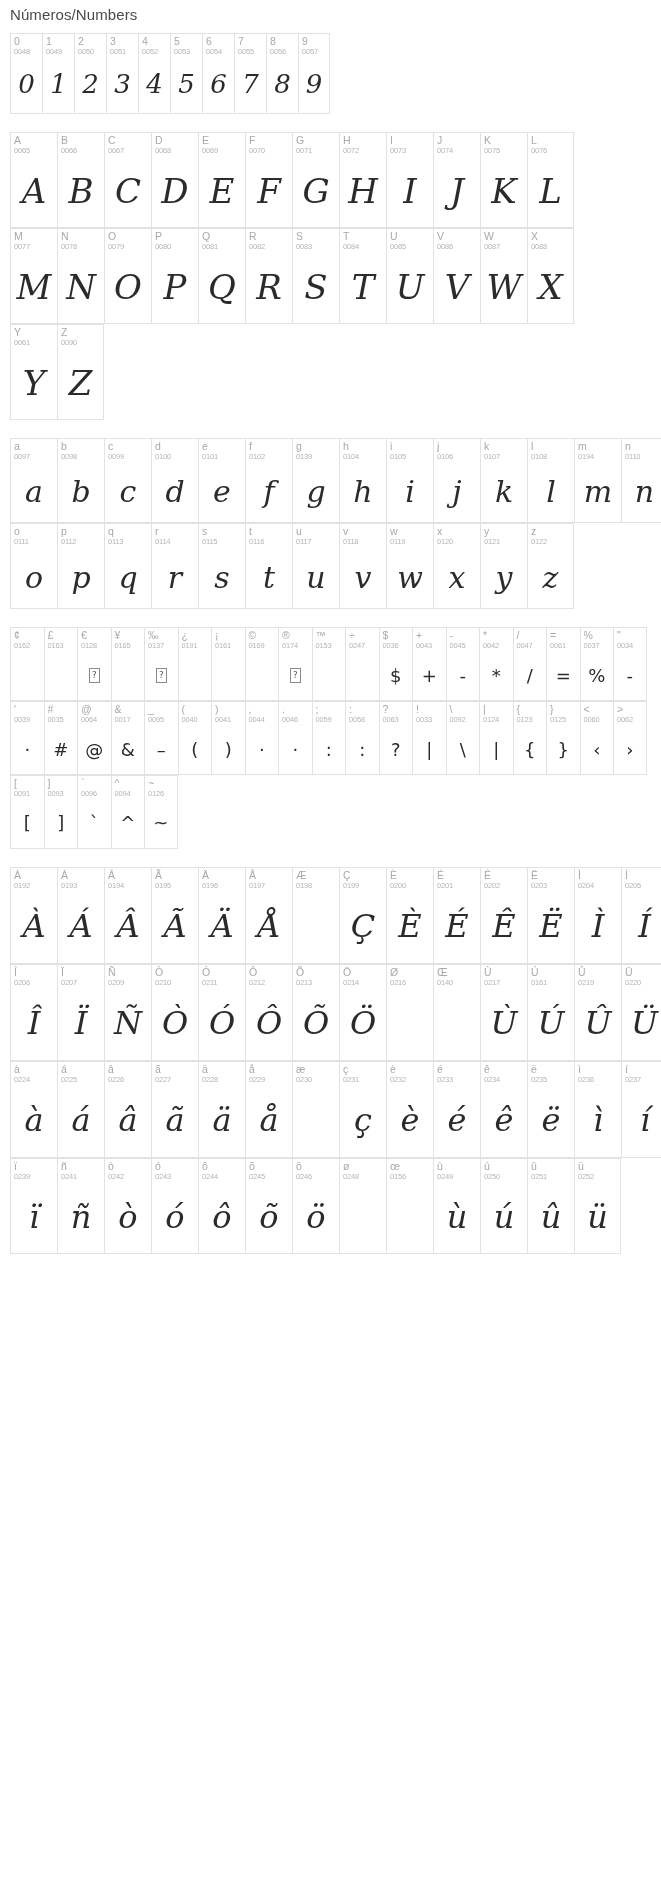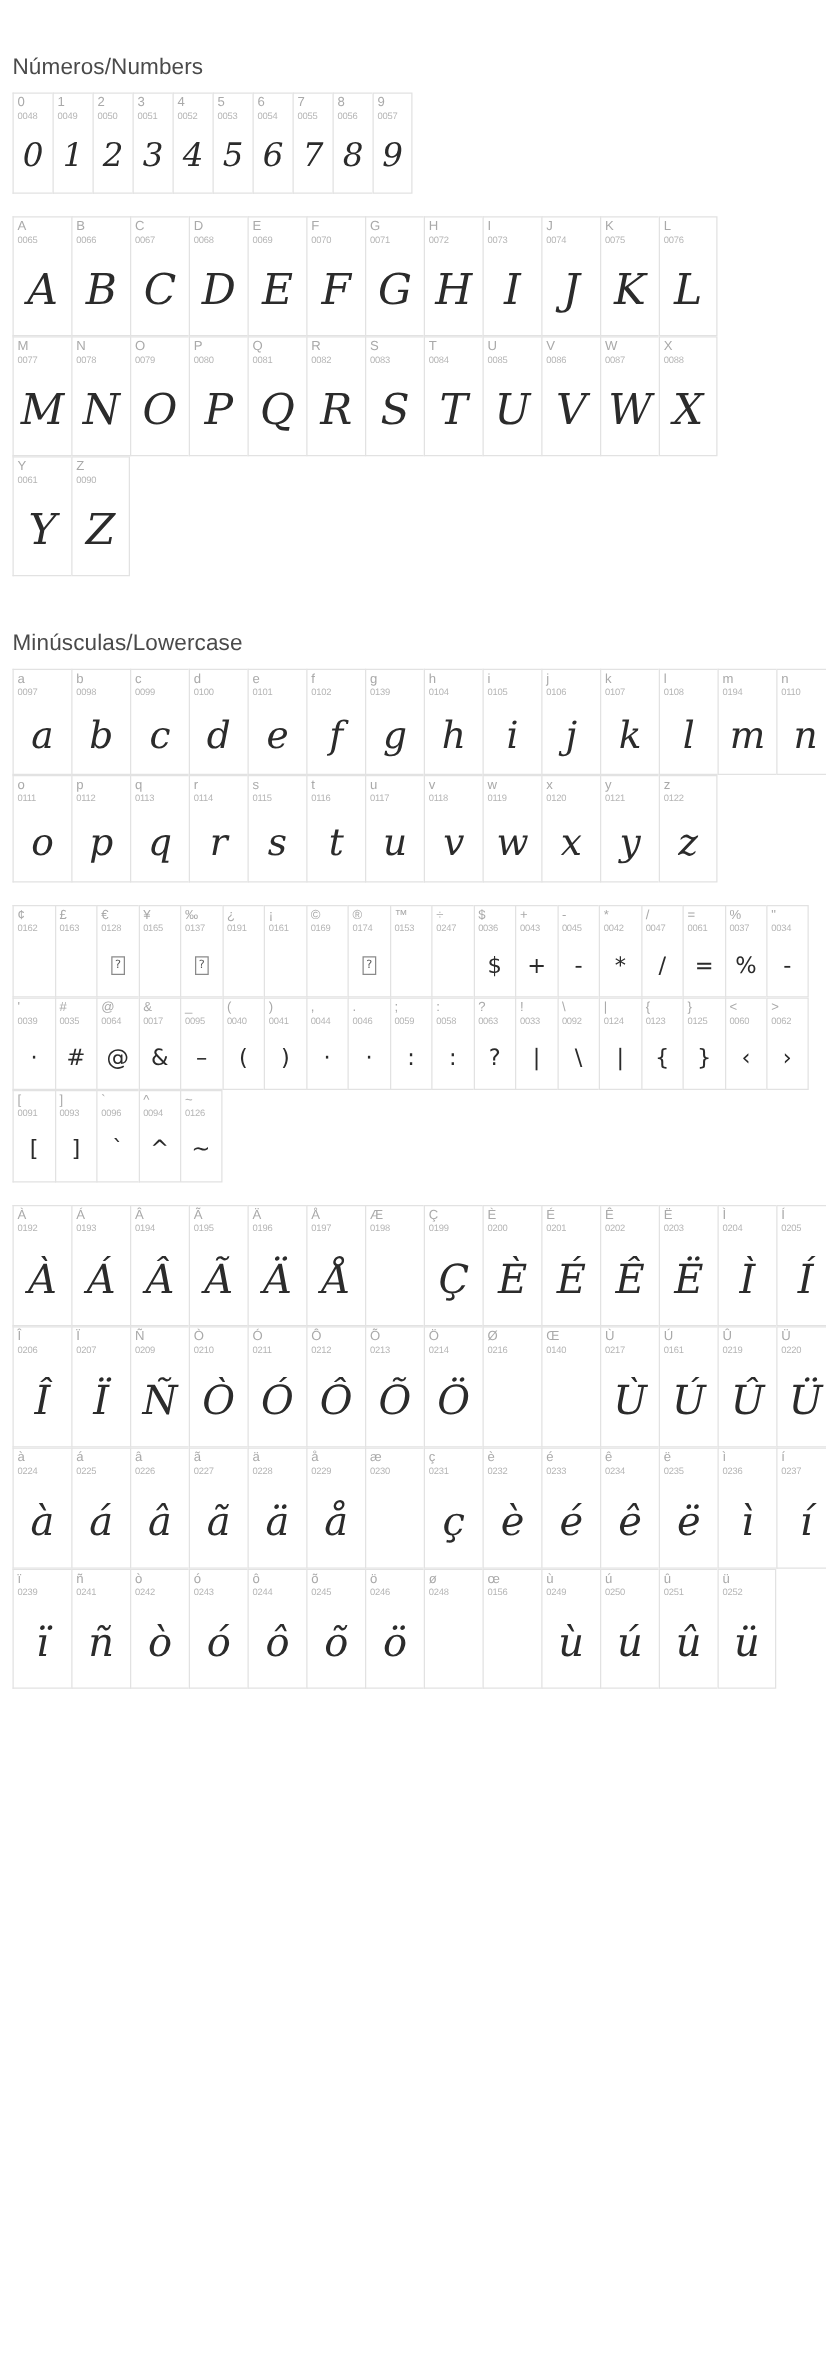--- a/index.html
+++ b/index.html
@@ -15,25 +15,24 @@
   }
   .page {
     width: 661px;
     box-sizing: border-box;
     padding: 0 0 20px 0;
   }
   .section {
     margin: 0 0 18px 0;
   }
   .section-title {
-    font-size: 18px;
+    font-size: 15px;
     color: #4a4a4a;
     padding: 6px 0 10px 10px;
     letter-spacing: 0.1px;
-    margin-top: 37px;
   }
   .grid {
     display: flex;
     flex-wrap: wrap;
     padding-left: 10px;
     box-sizing: border-box;
   }
   
   .cell {
     box-sizing: border-box;
@@ -365,21 +364,20 @@
               <div class="meta">
                 <span class="ch">Z</span>
                 <span class="code">0090</span>
               </div>
               <div class="glyph">Z</div>
             </div>
           </div>
         </div>
       </div>
       <div class="section">
-        <div class="section-title">Minúsculas/Lowercase</div>
         <div class="grid row-lower">
           <div class="grid-row">
             <div class="cell">
               <div class="meta">
                 <span class="ch">a</span>
                 <span class="code">0097</span>
               </div>
               <div class="glyph">a</div>
             </div>
             <div class="cell">

